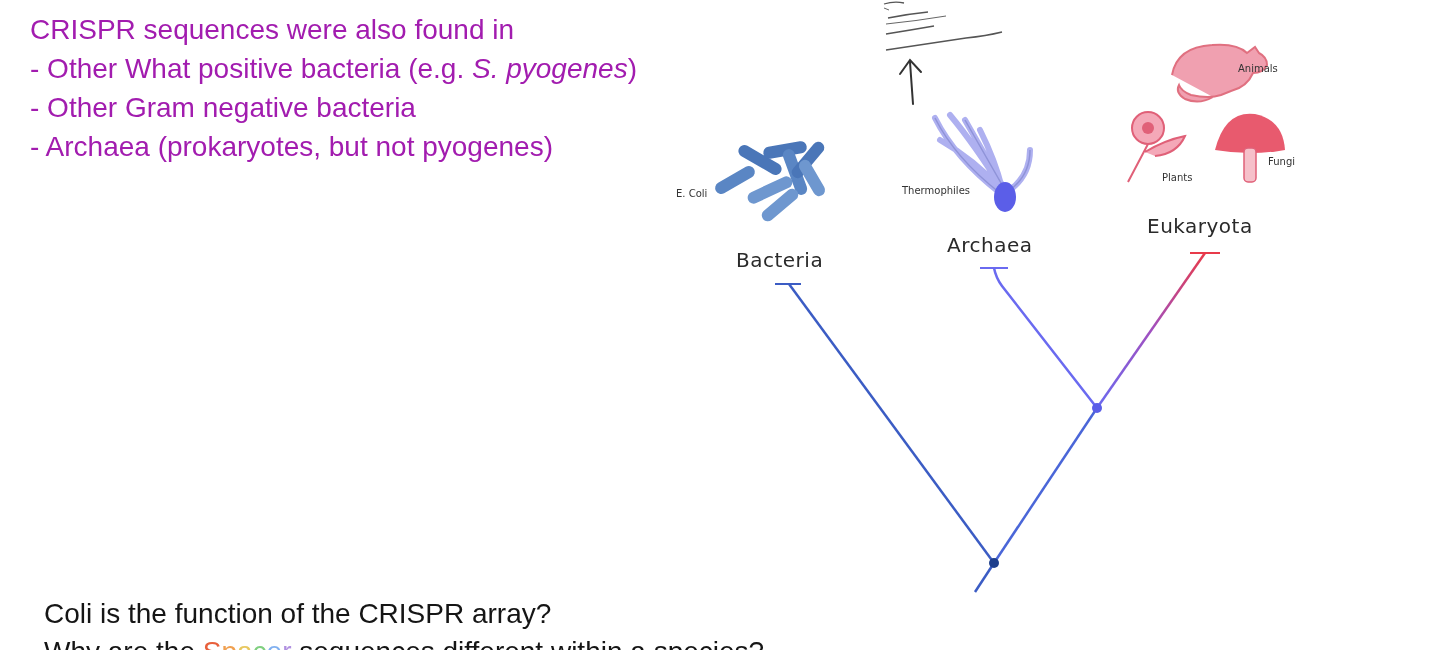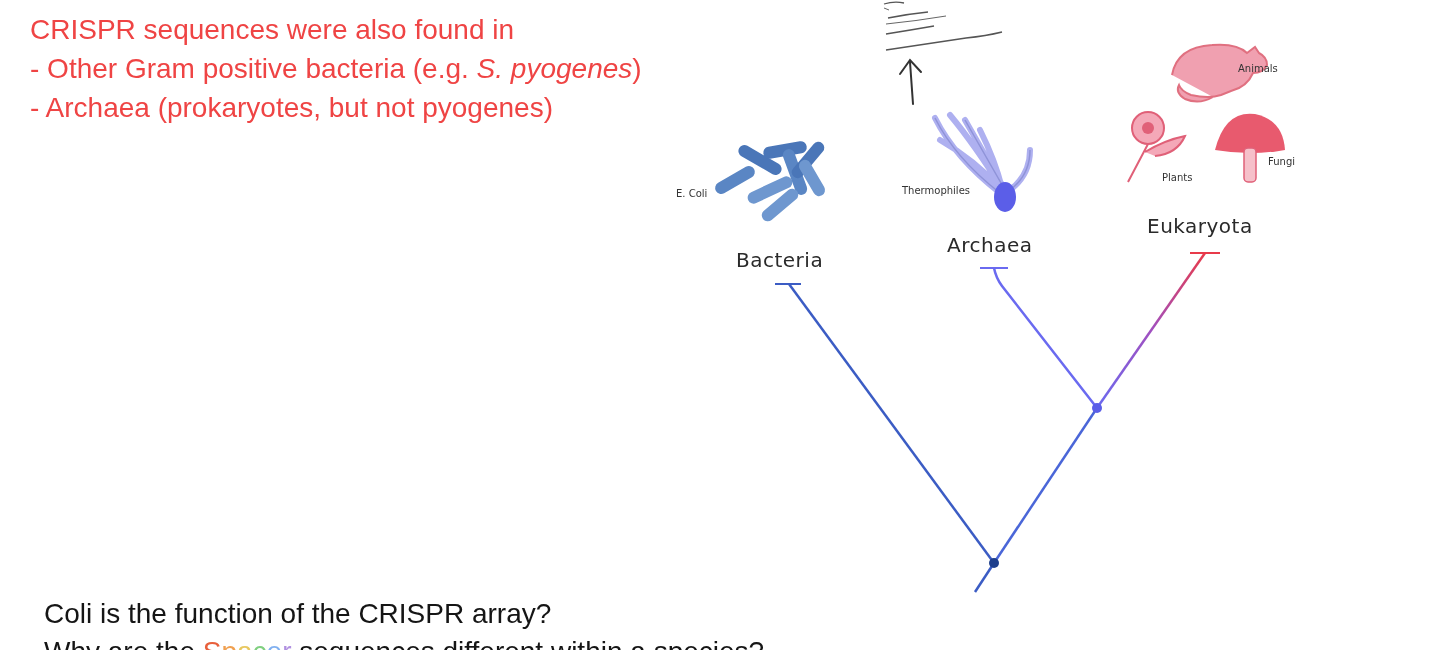--- a/index.html
+++ b/index.html
@@ -1,31 +1,32 @@
 <!DOCTYPE html>
 <html><head>
 <meta charset="utf-8">
 <style>
   html, body { margin:0; padding:0; background:#ffffff; }
   body { width:1440px; height:650px; position:relative; overflow:hidden; font-family:"Liberation Sans", sans-serif; color:#111; }
-  .intro { position:absolute; left:30px; top:10px; font-size:28px; line-height:39px; color:#ef4444; }
+  .intro { position:absolute; left:30px; top:10px; font-size:28px; line-height:39px; color:#a21caf; }
   .intro div { white-space:nowrap; }
   .intro em { font-style:italic; }
   .questions { position:absolute; left:44px; top:595px; font-size:28px; line-height:38px; color:#151515; white-space:nowrap; }
   .spacer-word span { font-weight:normal; }
   .diagram { position:absolute; left:0; top:0; width:1440px; height:650px; }
   .domain-label { font-family:"DejaVu Sans", sans-serif; font-size:20px; fill:#2a2a2a; letter-spacing:0.5px; }
   .small-label { font-family:"DejaVu Sans", sans-serif; font-size:10px; fill:#333; }
 </style>
 </head>
 <body>
 
 <div class="intro">
   <div>CRISPR sequences were also found in</div>
-  <div><span>- Other Gram positive bacteria (e.g. </span><em>S. pyogenes</em><span>)</span></div>
+  <div><span>- Other What positive bacteria (e.g. </span><em>S. pyogenes</em><span>)</span></div>
+  <div>- Other Gram negative bacteria</div>
   <div>- Archaea (prokaryotes, but not pyogenes)</div>
 </div>
 
 <div class="questions">
   <div>Coli is the function of the CRISPR array?</div>
   <div>
     <span>Why are the </span><span class="spacer-word"><span id="sp0" style="color: rgb(232, 96, 60);">S</span><span id="sp1" style="color: rgb(240, 160, 80);">p</span><span id="sp2" style="color: rgb(232, 200, 96);">a</span><span id="sp3" style="color: rgb(128, 208, 128);">c</span><span id="sp4" style="color: rgb(128, 176, 240);">e</span><span id="sp5" style="color: rgb(176, 144, 224);">r</span></span><span> sequences different within a species?</span>
   </div>
 </div>
 

